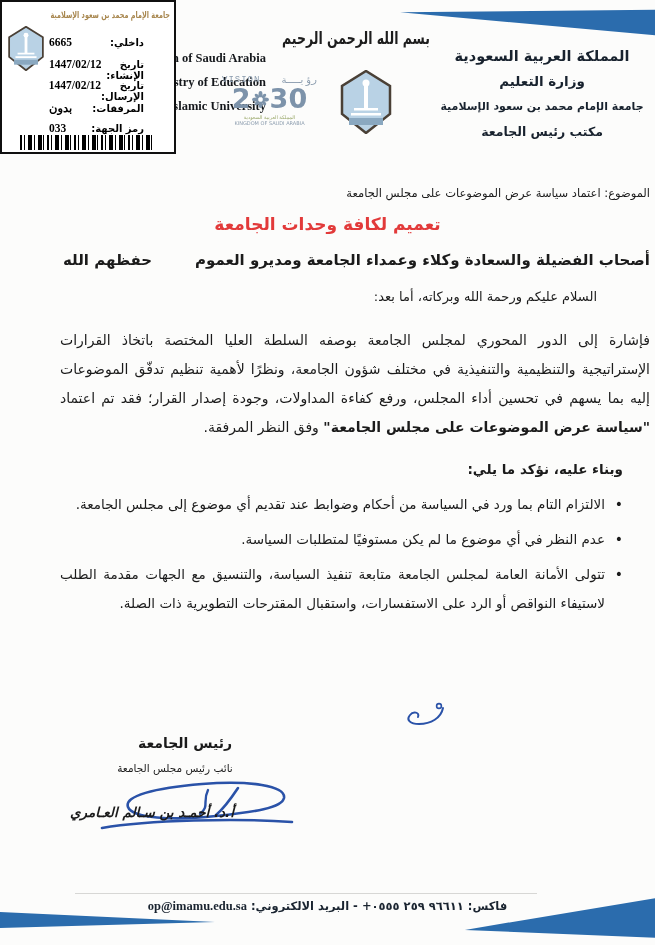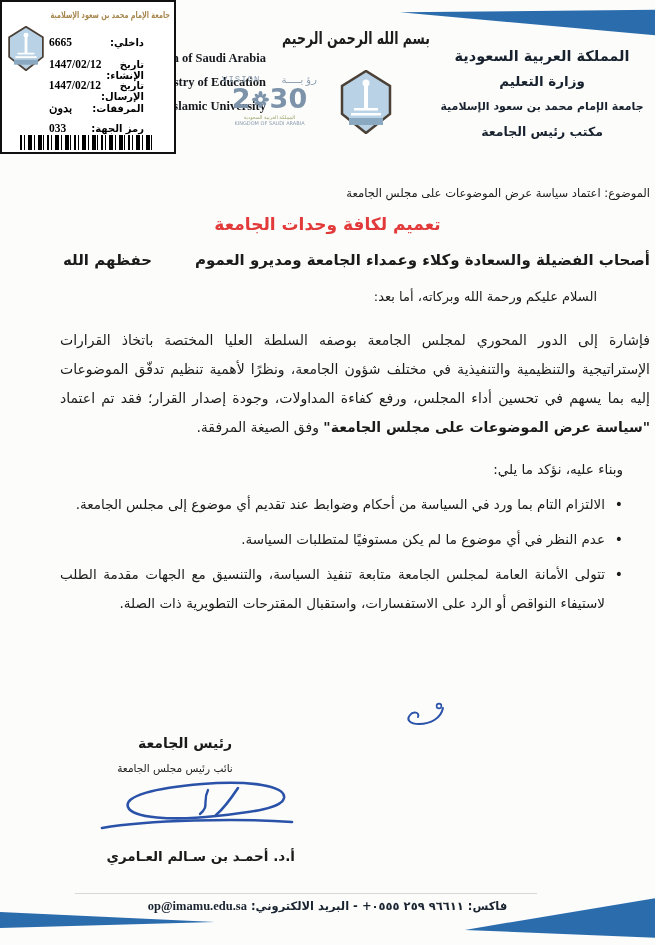--- a/index.html
+++ b/index.html
@@ -57,34 +57,34 @@
   .subject{position:absolute;right:5px;top:186px;font-size:11.5px;}
   .subject .lab{font-weight:normal;}
   .circ-title{position:absolute;left:0;top:214px;width:100%;text-align:center;
      color:#e23a3a;font-weight:bold;font-size:17px;}
   .salutation{position:absolute;right:5px;left:63px;top:251px;display:flex;
      justify-content:space-between;font-weight:bold;font-size:15px;white-space:nowrap;}
   .greeting{position:absolute;right:58px;top:289px;font-size:13px;}
   .para1{position:absolute;right:5px;left:60px;top:326px;font-size:14px;line-height:29px;
      text-align:justify;}
   .para1 .bold{font-weight:bold;}
-  .emph-intro{position:absolute;right:32px;top:461px;font-size:13.5px;}
+  .emph-intro{position:absolute;right:32px;top:461px;font-size:13.5px;font-weight:bold;}
   .bullets{position:absolute;right:30px;left:60px;top:490px;}
   .bullet{position:relative;padding-right:20px;font-size:13.5px;line-height:29px;
      text-align:justify;margin-bottom:6px;}
   .bullet::before{content:"•";position:absolute;right:2px;top:0;font-size:14px;}
   .closing{position:absolute;right:135px;left:60px;top:686px;text-align:center;font-size:12.5px;}
   .initials{position:absolute;left:398px;top:702px;width:48px;height:28px;}
   
   .sig-title{position:absolute;left:110px;top:735px;width:150px;text-align:center;
      font-weight:bold;font-size:14px;}
   .sig-sub{position:absolute;left:100px;top:762px;width:150px;text-align:center;font-size:10.5px;}
   .sig-scribble{position:absolute;left:88px;top:776px;width:210px;height:60px;}
-  .sig-name{position:absolute;left:70px;top:848px;width:225px;text-align:right;
-     font-weight:bold;font-size:13.5px;white-space:nowrap;}
+  .sig-name{position:absolute;left:70px;top:804px;width:225px;text-align:left;
+     font-weight:bold;font-size:13.5px;white-space:nowrap;font-style:italic;}
   
   .footer-rule{position:absolute;left:75px;right:118px;top:893px;height:1px;background:#d7d7d5;}
   .footer-text{position:absolute;left:0;top:899px;width:100%;text-align:center;font-size:11.5px;
      font-weight:bold;color:#1a2430;}
   .footer-text .num{direction:ltr;unicode-bidi:isolate;margin-top:16px;}
   .footer-text .email{direction:ltr;unicode-bidi:isolate;font-family:"Liberation Serif",serif;font-size:12.5px;}
 </style>
 </head>
 <body>
 
@@ -195,21 +195,21 @@
   <div class="circ-title">تعميم لكافة وحدات الجامعة</div>
 
   <div class="salutation">
     <span>أصحاب الفضيلة والسعادة وكلاء وعمداء الجامعة ومديرو العموم</span>
     <span>حفظهم الله</span>
   </div>
 
   <div class="greeting">السلام عليكم ورحمة الله وبركاته، أما بعد:</div>
 
   <div class="para1">
-    <span>فإشارة إلى الدور المحوري لمجلس الجامعة بوصفه السلطة العليا المختصة باتخاذ القرارات الإستراتيجية والتنظيمية والتنفيذية في مختلف شؤون الجامعة، ونظرًا لأهمية تنظيم تدفّق الموضوعات إليه بما يسهم في تحسين أداء المجلس، ورفع كفاءة المداولات، وجودة إصدار القرار؛ فقد تم اعتماد </span><span class="bold">"سياسة عرض الموضوعات على مجلس الجامعة"</span><span> وفق الصيغة المرفقة.</span>
+    <span>فإشارة إلى الدور المحوري لمجلس الجامعة بوصفه السلطة العليا المختصة باتخاذ القرارات الإستراتيجية والتنظيمية والتنفيذية في مختلف شؤون الجامعة، ونظرًا لأهمية تنظيم تدفّق الموضوعات إليه بما يسهم في تحسين أداء المجلس، ورفع كفاءة المداولات، وجودة إصدار القرار؛ فقد تم اعتماد </span><span class="bold">"سياسة عرض الموضوعات على مجلس الجامعة"</span><span> وفق النظر المرفقة.</span>
   </div>
 
   <div class="emph-intro">وبناء عليه، نؤكد ما يلي:</div>
 
   <div class="bullets">
     <div class="bullet">الالتزام التام بما ورد في السياسة من أحكام وضوابط عند تقديم أي موضوع إلى مجلس الجامعة.</div>
     <div class="bullet">عدم النظر في أي موضوع ما لم يكن مستوفيًا لمتطلبات السياسة.</div>
     <div class="bullet">تتولى الأمانة العامة لمجلس الجامعة متابعة تنفيذ السياسة، والتنسيق مع الجهات مقدمة الطلب لاستيفاء النواقص أو الرد على الاستفسارات، واستقبال المقترحات التطويرية ذات الصلة.</div>
   </div>
 

